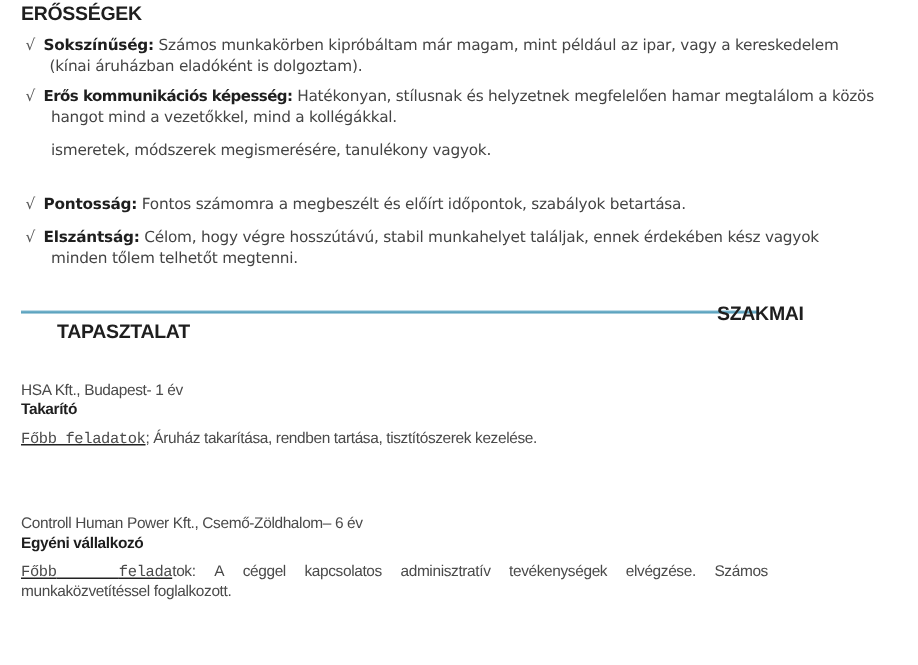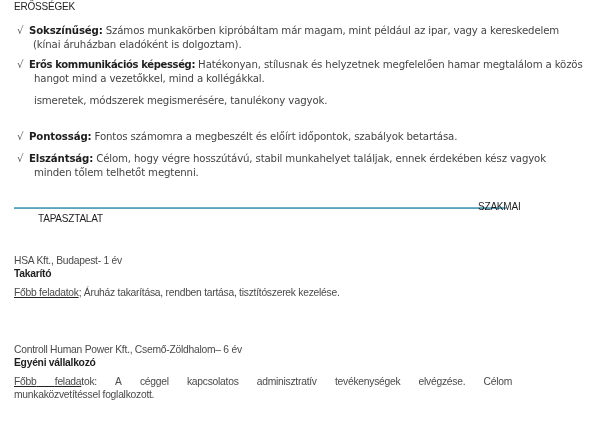--- a/index.html
+++ b/index.html
@@ -8,23 +8,24 @@
     }
     body {
       width: 612px; height: 443px;
       position: relative; overflow: hidden;
       font-family: "DejaVu Sans", sans-serif;
       color: #3a3a3a;
     }
     .abs { position: absolute; white-space: nowrap; }
     .heading {
       font-family: "Liberation Sans", sans-serif;
-      font-size: 10px;
+      font-size: 13px;
       color: #1e1e1e;
       letter-spacing: -0.2px;
+      font-weight: bold;
     }
     .bullet {
       font-family: "DejaVu Sans", sans-serif;
       font-size: 10.2px;
       color: #444;
       line-height: 13.5px;
       letter-spacing: -0.15px;
     }
     .bullet .check { display: inline-block; width: 12px; color: #555; }
     .bullet b { color: #1e1e1e; font-weight: bold; }
@@ -35,21 +36,21 @@
       background: linear-gradient(#7fb8cf, #4d9ab8);
     }
     .job {
       font-family: "Liberation Sans", sans-serif;
       font-size: 10.3px;
       color: #4a4a4a;
       line-height: 12.5px;
       letter-spacing: -0.25px;
     }
     .job .title { color: #1e1e1e; font-weight: bold; font-size: 10.3px; }
-    .u { text-decoration: underline; text-decoration-color: #222; }
+    .u { text-decoration: underline; text-decoration-color: #222; font-family: Liberation Mono, monospace; }
     .justify-line {
       display: flex; justify-content: space-between; width: 498px;
     }
   </style>
 </head>
 <body>
 
 <div class="abs heading" style="left:14px; top:1px;">ERŐSSÉGEK</div>
 
 <div class="abs bullet" style="left:17px; top:24px;">
@@ -91,16 +92,16 @@
   <div>Controll Human Power Kft., Csemő-Zöldhalom– 6 év</div>
   <div class="title">Egyéni vállalkozó</div>
   <div class="justify-line" style="margin-top:7px;">
     <span><span class="u">Főbb</span><span class="u" style="white-space:pre;">       </span><span class="u">felada</span><span>tok:</span></span>
     <span>A</span>
     <span>céggel</span>
     <span>kapcsolatos</span>
     <span>adminisztratív</span>
     <span>tevékenységek</span>
     <span>elvégzése.</span>
-    <span>Célom</span>
+    <span>Számos</span>
   </div>
   <div>munkaközvetítéssel foglalkozott.</div>
 </div>
 
 </body></html>

